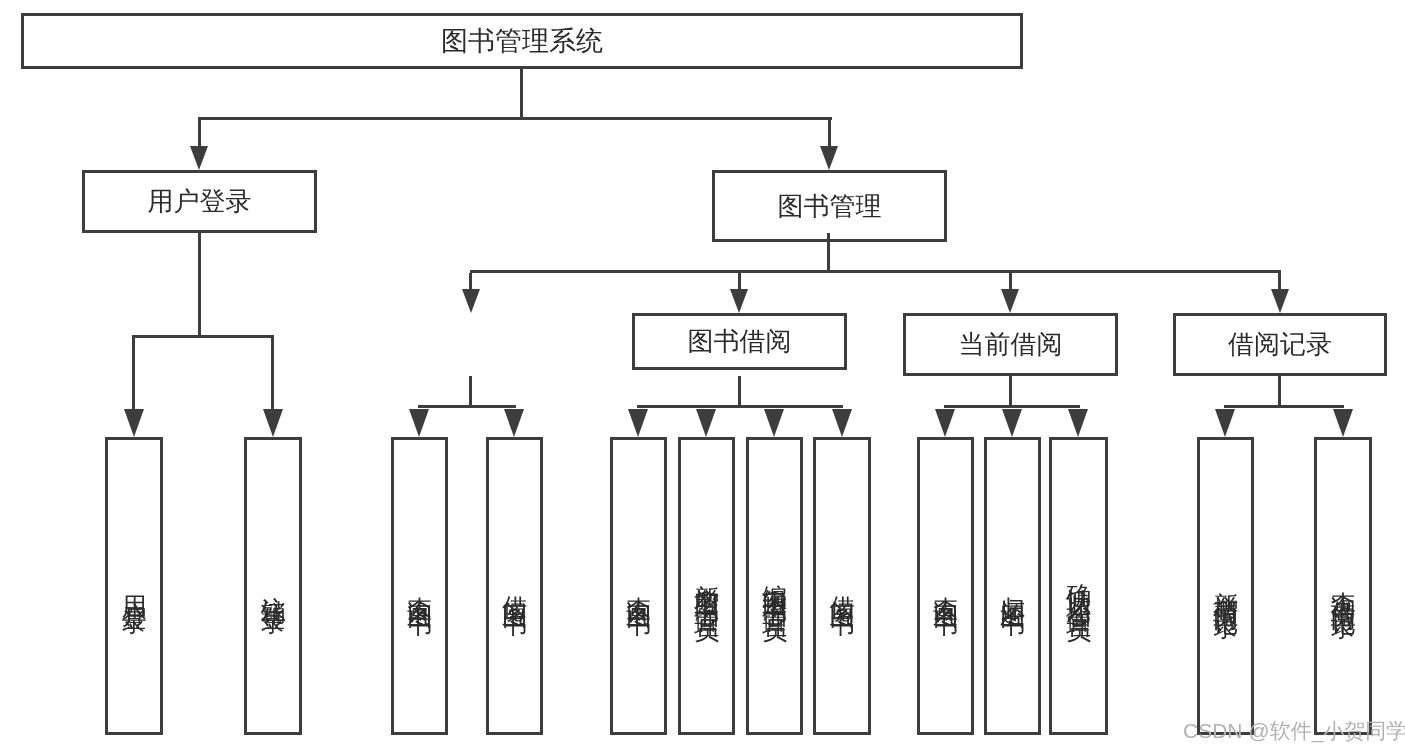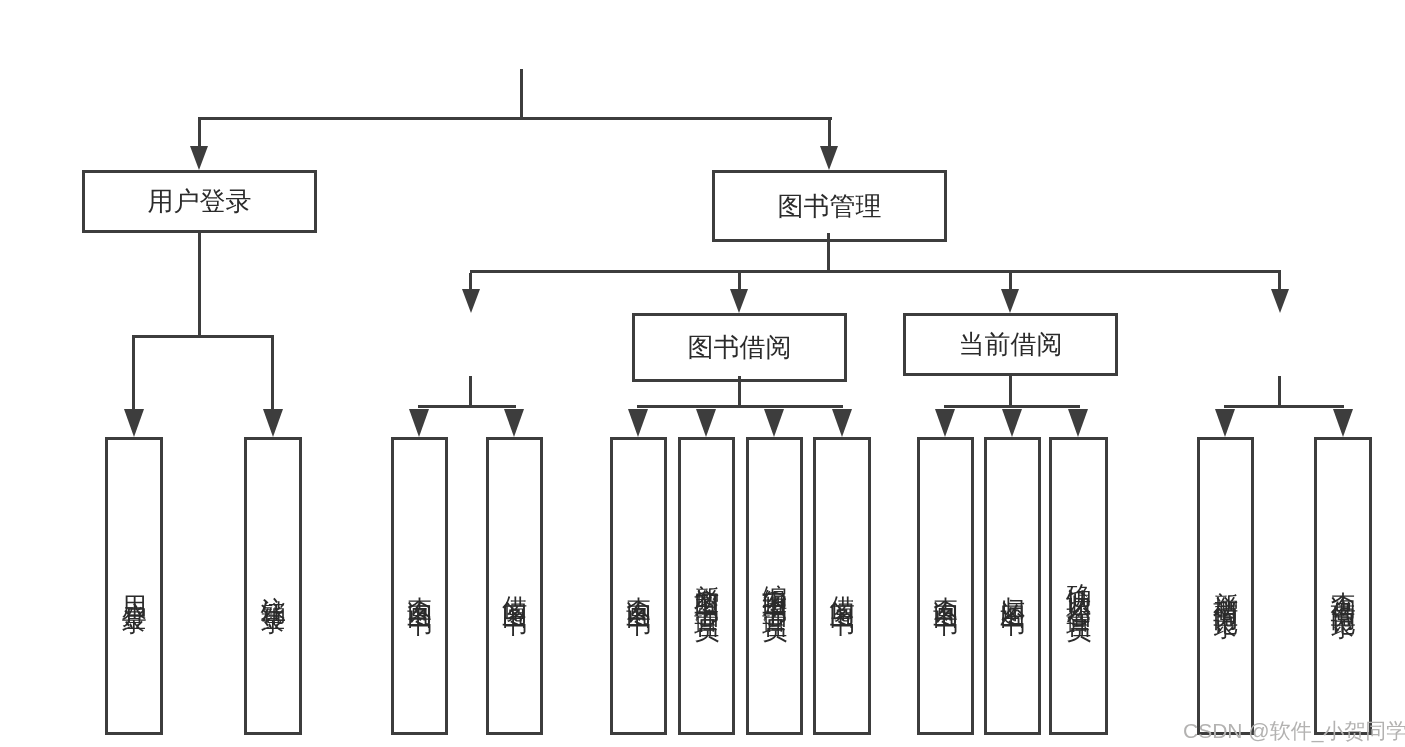--- a/index.html
+++ b/index.html
@@ -59,20 +59,23 @@
     white-space:nowrap;
     z-index:20;
     pointer-events:none;
   }
 </style>
 </head>
 <body>
 
 <div class="canvas" style="--line: #3d3d3d; --text: #2b2b2b; --wm: #b3b2b1; --bg: #ffffff;">
 
+  <div class="node root" style="left:21px;top:13px;width:1002px;height:56px;">
+    <span>图书管理系统</span>
+  </div>
 
   <div class="v-line" style="left:520px;top:69px;height:50px;"></div>
   <div class="h-line" style="left:198px;top:117px;width:634px;"></div>
   <div class="v-line" style="left:198px;top:120px;height:28px;"></div>
   <div class="arrow" style="left:190px;top:146px;"></div>
   <div class="v-line" style="left:828px;top:120px;height:28px;"></div>
   <div class="arrow" style="left:820px;top:146px;"></div>
 
   <div class="node level" style="left:82px;top:170px;width:235px;height:63px;">
     <span>用户登录</span>
@@ -92,25 +95,28 @@
   <div class="h-line" style="left:470px;top:270px;width:811px;"></div>
   <div class="v-line" style="left:469px;top:273px;height:17px;"></div>
   <div class="arrow" style="left:462px;top:289px;"></div>
   <div class="v-line" style="left:738px;top:273px;height:17px;"></div>
   <div class="arrow" style="left:730px;top:289px;"></div>
   <div class="v-line" style="left:1009px;top:273px;height:17px;"></div>
   <div class="arrow" style="left:1001px;top:289px;"></div>
   <div class="v-line" style="left:1278px;top:273px;height:17px;"></div>
   <div class="arrow" style="left:1271px;top:289px;"></div>
 
-  <div class="node level" style="left:632px;top:313px;width:215px;height:69px;">
+  <div class="node level" style="left:632px;top:313px;width:215px;height:57px;">
     <span>图书借阅</span>
   </div>
   <div class="node level" style="left:903px;top:313px;width:215px;height:63px;">
     <span>当前借阅</span>
+  </div>
+  <div class="node level" style="left:1173px;top:313px;width:214px;height:63px;">
+    <span>借阅记录</span>
   </div>
 
   <div class="v-line" style="left:469px;top:376px;height:31px;"></div>
   <div class="h-line" style="left:418px;top:405px;width:98px;"></div>
   <div class="arrow leafward" style="left:409px;top:409px;"></div>
   <div class="arrow leafward" style="left:504px;top:409px;"></div>
 
   <div class="v-line" style="left:738px;top:376px;height:31px;"></div>
   <div class="h-line" style="left:637px;top:405px;width:206px;"></div>
   <div class="arrow leafward" style="left:628px;top:409px;"></div>

